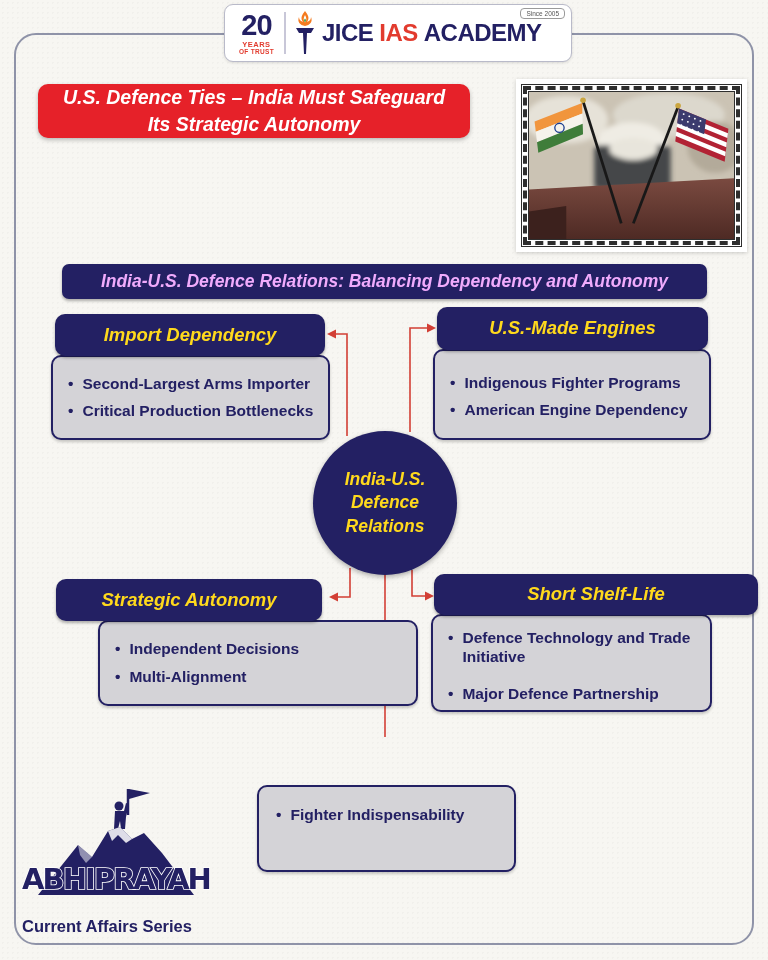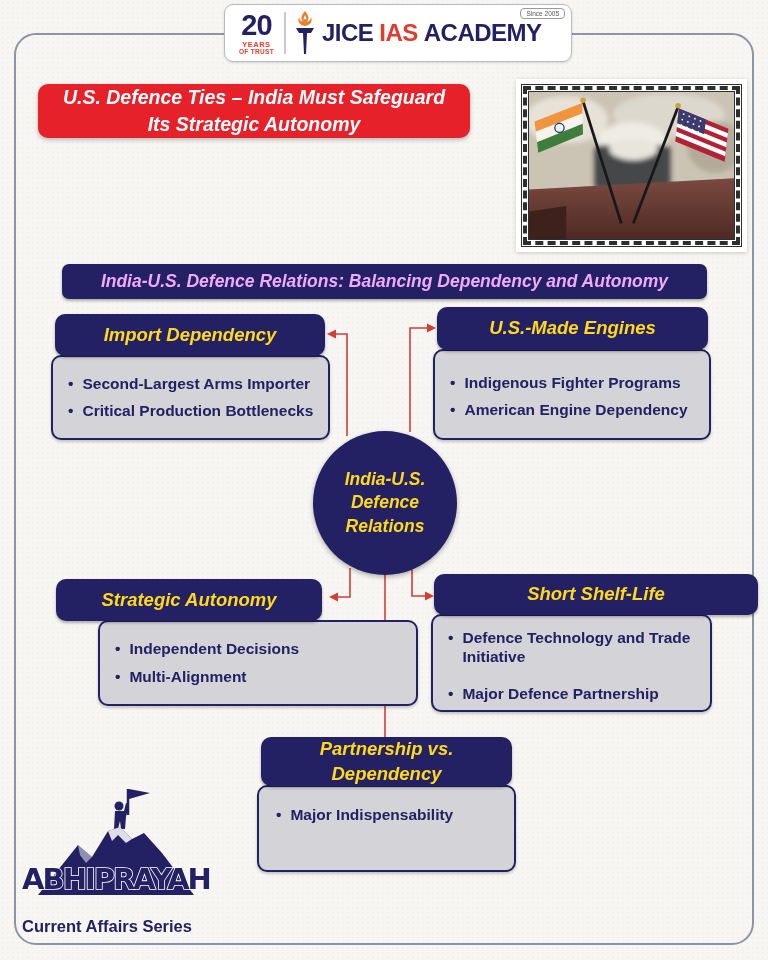--- a/index.html
+++ b/index.html
@@ -261,25 +261,22 @@
   </div>
 
   <div class="node-header hdr-br">
     <span>Short Shelf-Life</span>
   </div>
   <div class="node-body bod-br">
     <div class="bullet">Defence Technology and Trade Initiative</div>
     <div class="bullet">Major Defence Partnership</div>
   </div>
 
-  <div class="node-header hdr-bc">
-    <span>Partnership vs. Dependency</span>
-  </div>
   <div class="node-body bod-bc">
-    <div class="bullet">Major Indispensability</div>
+    <div class="bullet">Fighter Indispensability</div>
   </div>
 
   <div class="center-circle">
     <span>India-U.S.</span>
     <span>Defence</span>
     <span>Relations</span>
   </div>
 
   <svg class="abhi-logo" viewBox="0 0 200 132">
 

